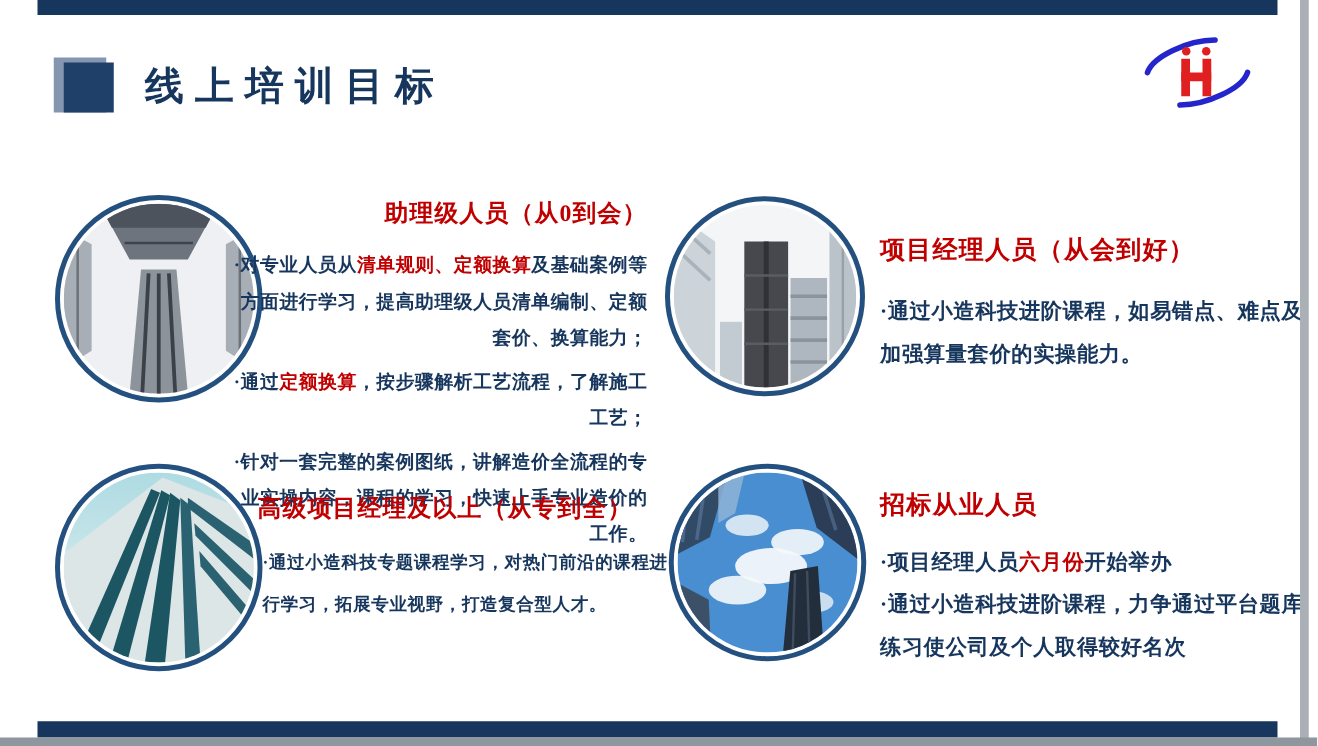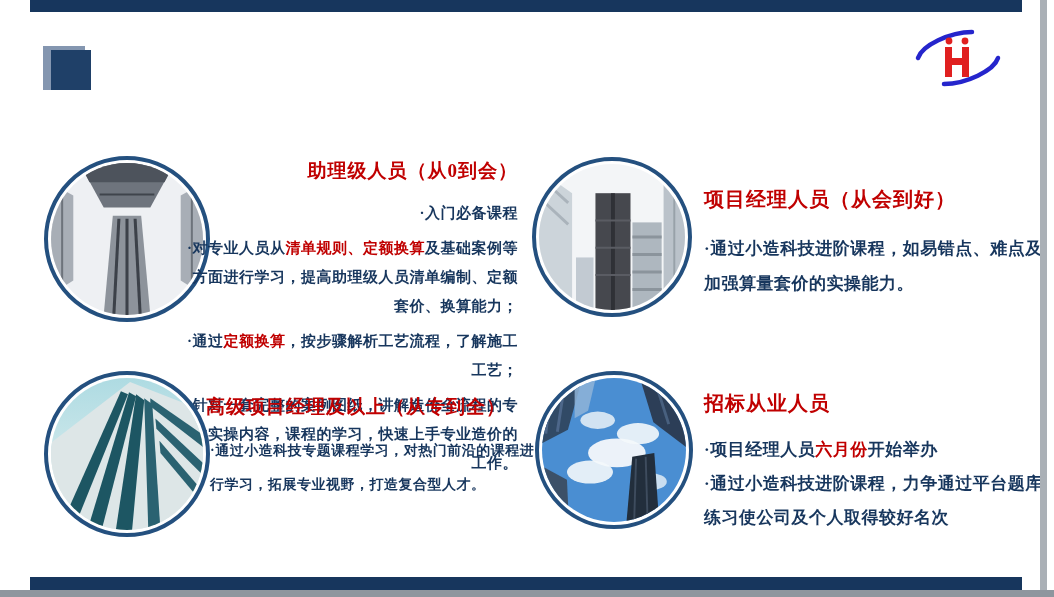--- a/index.html
+++ b/index.html
@@ -45,20 +45,21 @@
 </style>
 </head>
 <body>
 
 <div class="slide">
 
   <div class="bar top"></div>
 
   <div class="sq-shadow"></div>
   <div class="sq-main"></div>
+  <h1 class="page-title">线上培训目标</h1>
 
   <svg class="logo" width="100" height="72" viewBox="0 0 100 72">
     <path d="M 10 32 A 38 16 -18 0 1 64 6" fill="none" stroke="#2525CC" stroke-width="4.5" stroke-linecap="round"></path>
     <path d="M 90 32 A 38 16 -18 0 1 36 58" fill="none" stroke="#2525CC" stroke-width="4.5" stroke-linecap="round"></path>
     <g fill="#E02020">
       <circle cx="41" cy="15" r="3.4"></circle>
       <circle cx="57" cy="15" r="3.4"></circle>
       <rect x="37" y="21" width="7" height="30"></rect>
       <rect x="54" y="21" width="7" height="30"></rect>
       <rect x="37" y="32" width="24" height="7"></rect>
@@ -76,21 +77,20 @@
       <line x1="75" y1="150" x2="75" y2="55" stroke="#3c4149" stroke-width="3"></line>
       <line x1="88" y1="150" x2="83" y2="55" stroke="#3c4149" stroke-width="3"></line>
       <polygon points="0,20 22,32 22,116 0,130" fill="#a8aeb6"></polygon>
       <line x1="11" y1="28" x2="11" y2="122" stroke="#6d737b" stroke-width="2"></line>
       <polygon points="150,20 128,32 128,116 150,130" fill="#a8aeb6"></polygon>
       <line x1="139" y1="28" x2="139" y2="122" stroke="#6d737b" stroke-width="2"></line>
     </svg>
   </div>
   <div class="txt t-s1">
     <h2 class="sec-title">助理级人员（从0到会）</h2>
-    <p class="b"><span>·入门必备课程</span></p>
     <p class="b"><span>·对专业人员从</span><span class="red">清单规则、定额换算</span><span>及基础案例等方面进行学习，提高助理级人员清单编制、定额套价、换算能力；</span></p>
     <p class="b"><span>·通过</span><span class="red">定额换算</span><span>，按步骤解析工艺流程，了解施工工艺；</span></p>
     <p class="b"><span>·针对一套完整的案例图纸，讲解造价全流程的专业实操内容，课程的学习，快速上手专业造价的工作。</span></p>
   </div>
 
   <div class="circle c-tr">
     <svg class="ph" width="146" height="146" viewBox="0 0 150 150">
       <rect width="150" height="150" fill="#f3f5f7"></rect>
       <polygon points="0,6 34,30 34,150 0,150" fill="#ccd4da"></polygon>
       <line x1="6" y1="18" x2="30" y2="40" stroke="#aab3bb" stroke-width="3"></line>

